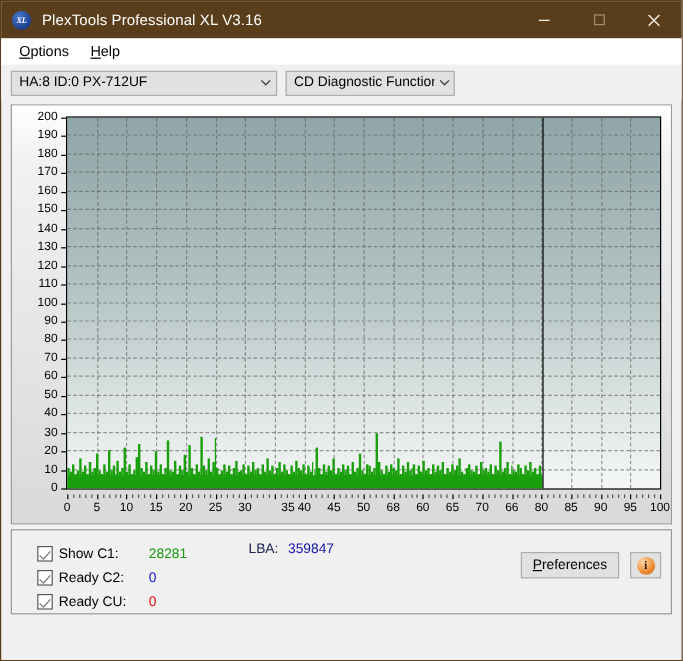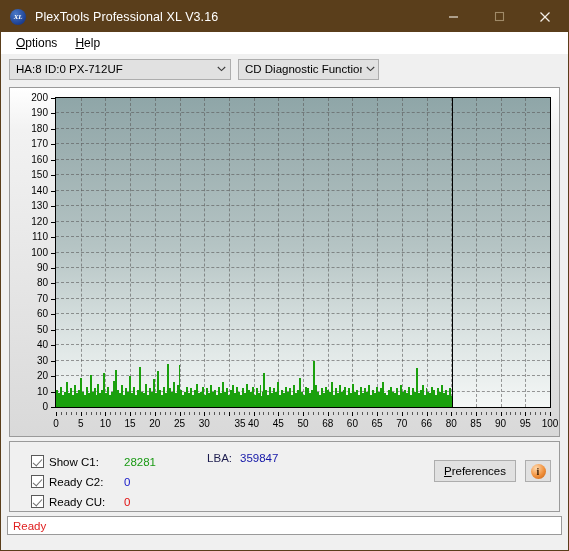--- a/index.html
+++ b/index.html
@@ -778,17 +778,14 @@
         <div class="btn" id="btn-pref">
           <span><u>P</u>references</span>
         </div>
         <div id="btn-info">
           <span class="info-circle">i</span>
         </div>
       </div>
     </div>
   </div>
 
-  <div class="statusbar">
-    <span>Ready</span>
-  </div>
 
 </div>
 
 </body></html>

